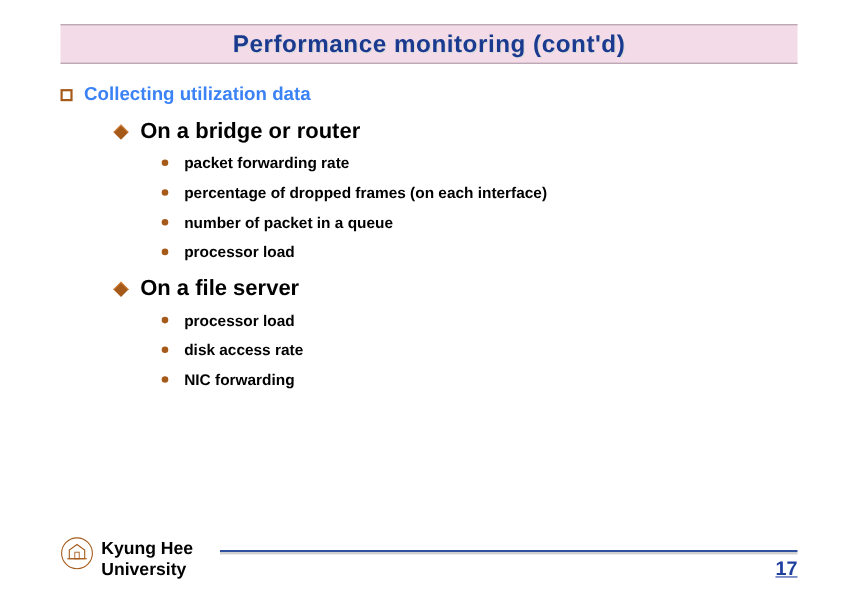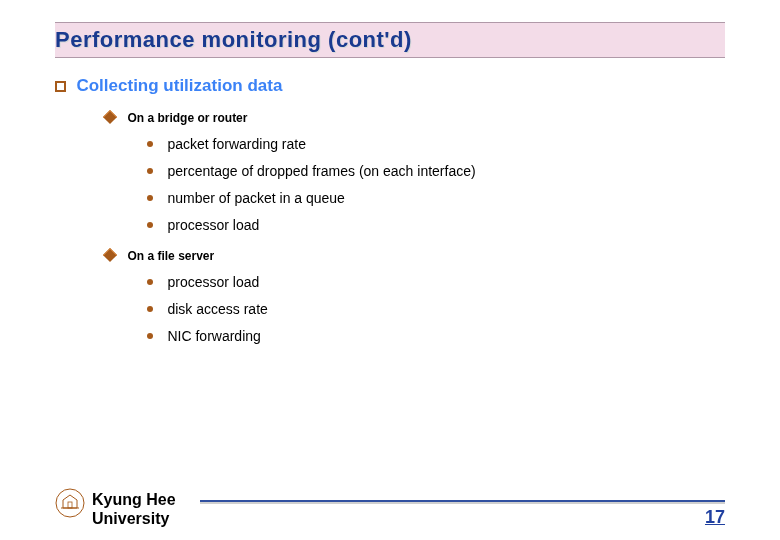--- a/index.html
+++ b/index.html
@@ -10,21 +10,21 @@
     background: #ffffff;
     position: relative;
     overflow: hidden;
   }
   .title-bar {
     margin: 22px 55px 0 55px;
     background: #f3dce8;
     border-top: 1px solid #b099a8;
     border-bottom: 1px solid #b099a8;
     padding: 4px 0;
-    text-align: left;
+    text-align: center;
   }
   .title-text {
     font-size: 22px;
     font-weight: bold;
     color: #1a3a8f;
     text-shadow: 1px 1px 0 #d8d8d8;
     letter-spacing: 0.5px;
   }
   .content {
     padding: 18px 55px 0 55px;
@@ -57,41 +57,41 @@
     width: 10px;
     height: 10px;
     background: #a65a1a;
     transform: rotate(45deg);
     margin-right: 8px;
     position: relative;
     top: 0px;
     box-shadow: inset 1px 1px 0 #d88840;
   }
   .level2-text {
-    font-size: 12px;
+    font-size: 20px;
     font-weight: bold;
     color: #000;
   }
   .level3 {
     margin-left: 92px;
     margin-top: 9px;
   }
   .bullet-dot {
     display: inline-block;
     width: 6px;
     height: 6px;
     background: #a65a1a;
     border-radius: 50%;
     margin-right: 10px;
     position: relative;
     top: -2px;
   }
   .level3-text {
     font-size: 14px;
-    font-weight: normal;
+    font-weight: bold;
     color: #000;
   }
   .footer {
     position: absolute;
     bottom: 16px;
     left: 0;
     right: 0;
     height: 36px;
   }
   .logo {

